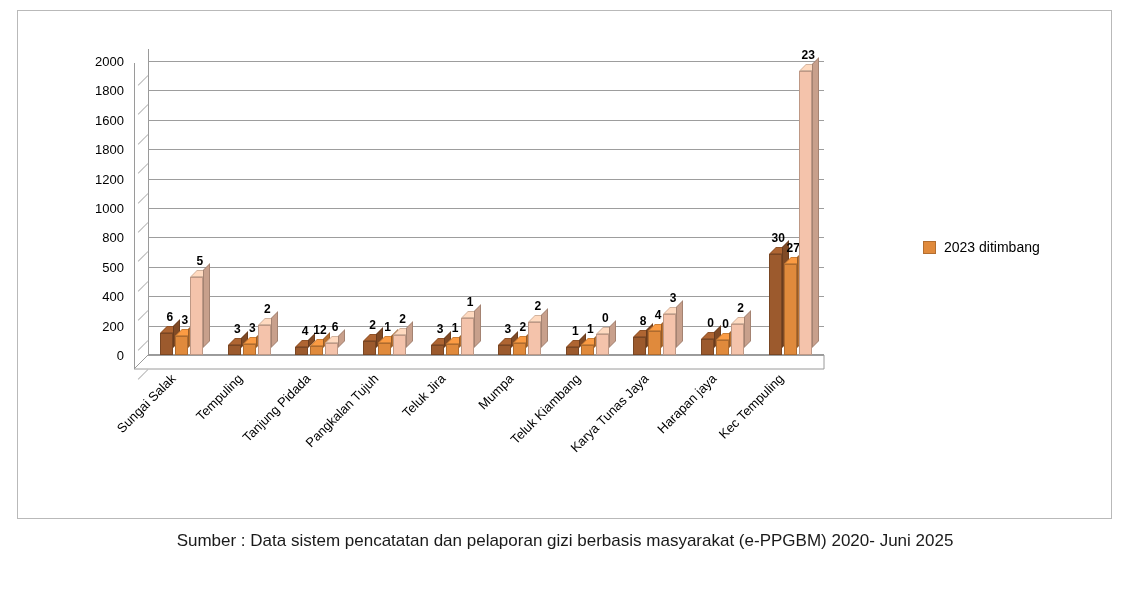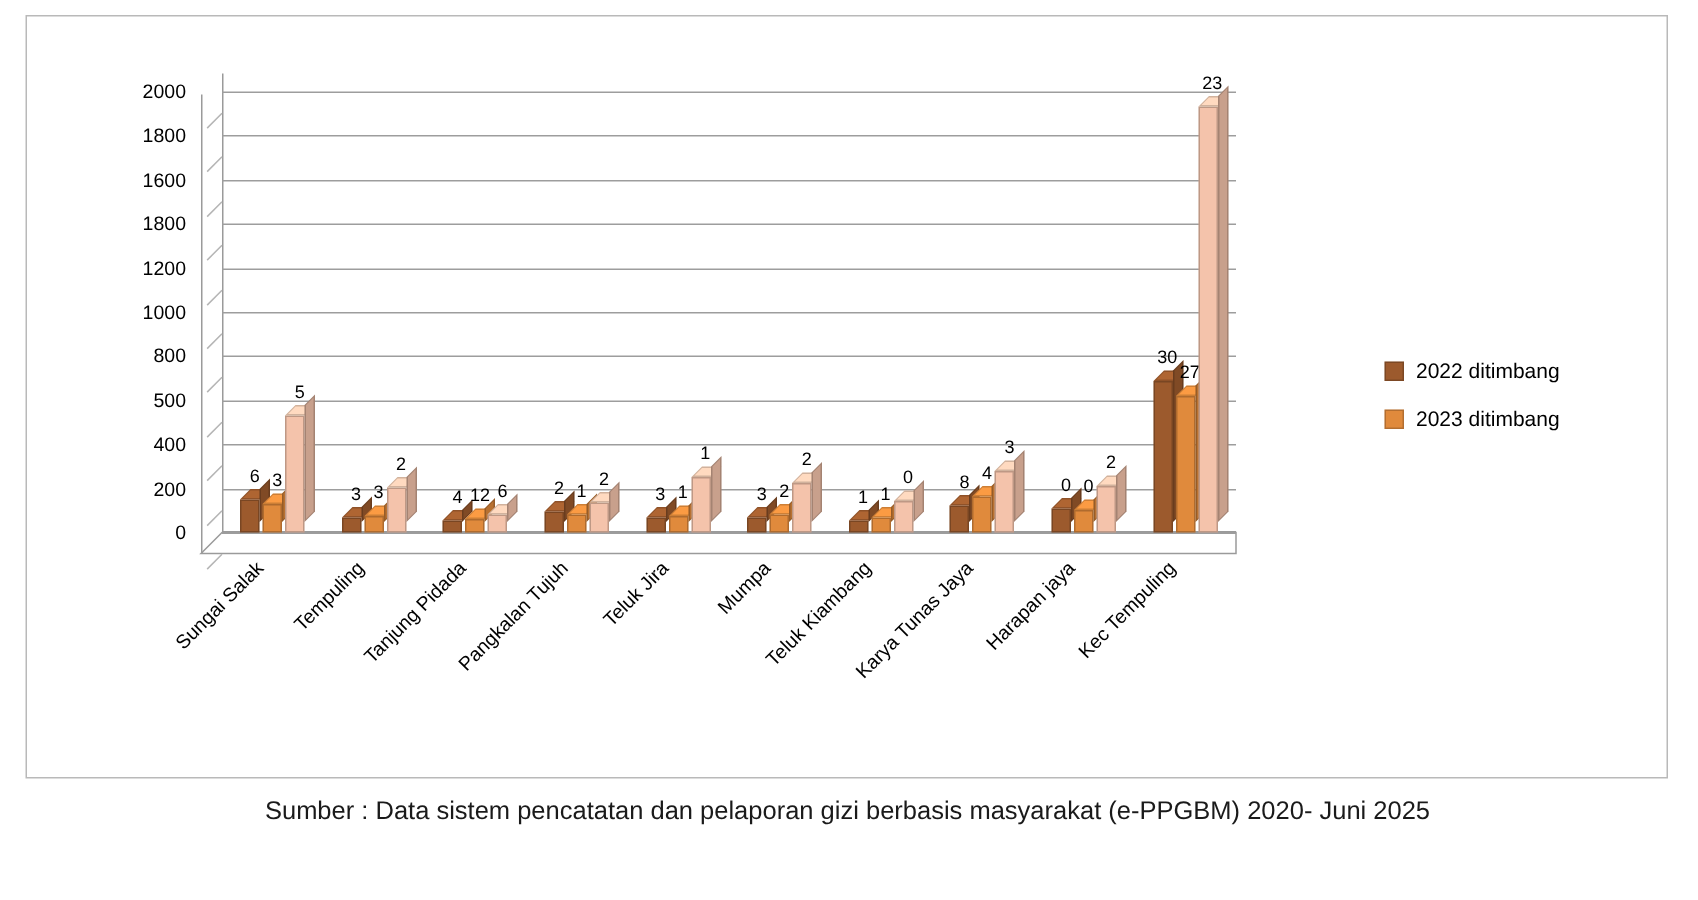--- a/index.html
+++ b/index.html
@@ -159,20 +159,21 @@
     top: -7px;
     box-sizing: border-box;
   }
   .bar-label {
     position: absolute;
     font-size: 12px;
     line-height: 12px;
     color: #000;
     white-space: nowrap;
     transform: translateX(-50%);
+    font-weight: bold;
   }
 
   
   #x-labels {
     position: absolute;
     left: 56px;
     top: 322px;
     width: 700px;
     height: 120px;
   }
@@ -491,24 +492,20 @@
           <div class="x-label" style="left: 71.8px; width: 300px; transform-origin: right top;">Mumpa</div>
           <div class="x-label" style="left: 139.4px; width: 300px; transform-origin: right top;">Teluk Kiambang</div>
           <div class="x-label" style="left: 207px; width: 300px; transform-origin: right top;">Karya Tunas Jaya</div>
           <div class="x-label" style="left: 274.6px; width: 300px; transform-origin: right top;">Harapan jaya</div>
           <div class="x-label" style="left: 342.2px; width: 300px; transform-origin: right top;">Kec Tempuling</div>
         </div>
     </div>
 
     <div id="legend">
         <div class="legend-item">
-          <span class="legend-swatch" style="background: rgb(156, 90, 45);"></span>
-          <span class="legend-label">2022 ditimbang</span>
-        </div>
-        <div class="legend-item">
           <span class="legend-swatch" style="background: rgb(224, 138, 60);"></span>
           <span class="legend-label">2023 ditimbang</span>
         </div>
       </div>
   </div>
 
   <div id="caption">Sumber : Data sistem pencatatan dan pelaporan gizi berbasis masyarakat (e-PPGBM) 2020- Juni 2025</div>
 </div>
 
 </body></html>

